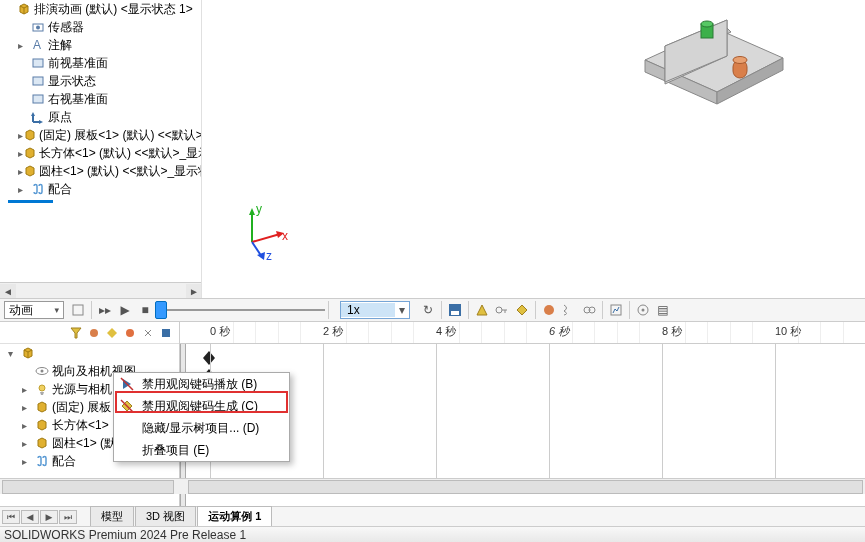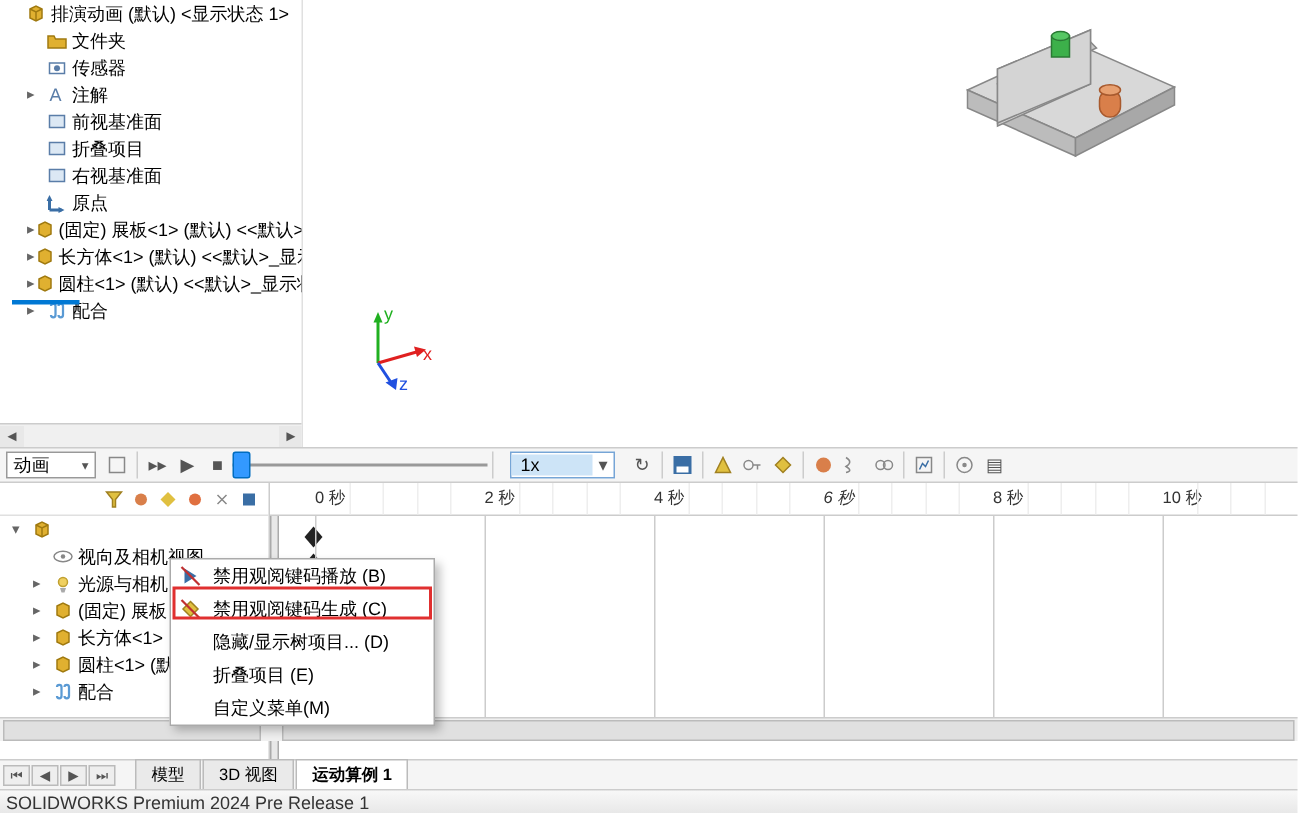--- a/index.html
+++ b/index.html
@@ -77,29 +77,20 @@
             <polygon points="3,4 7,2 11,4 11,10 7,12 3,10" fill="#e0b030" stroke="#a07a10"></polygon>
             <path d="M3,4 L7,6 L11,4 M7,6 L7,12" stroke="#a07a10" fill="none"></path>
           </svg>
         </span>
         <span>排演动画 (默认) &lt;显示状态 1&gt;</span>
       </div>
       <div class="tree-item" style="padding-left: 18px;">
         <span class="exp"></span>
         <span class="ico">
           <svg width="14" height="14">
-            <path d="M1,4 L5,4 L6,6 L13,6 L13,12 L1,12 Z" fill="#e0b030" stroke="#a07a10"></path>
-          </svg>
-        </span>
-        <span>文件夹</span>
-      </div>
-      <div class="tree-item" style="padding-left: 18px;">
-        <span class="exp"></span>
-        <span class="ico">
-          <svg width="14" height="14">
             <rect x="2" y="4" width="10" height="7" fill="none" stroke="#5a7da8"></rect>
             <circle cx="7" cy="7.5" r="2" fill="#5a7da8"></circle>
           </svg>
         </span>
         <span>传感器</span>
       </div>
       <div class="tree-item" style="padding-left: 18px;">
         <span class="exp">▸</span>
         <span class="ico">
           <svg width="14" height="14">
@@ -117,21 +108,21 @@
         </span>
         <span>前视基准面</span>
       </div>
       <div class="tree-item" style="padding-left: 18px;">
         <span class="exp"></span>
         <span class="ico">
           <svg width="14" height="14">
             <rect x="2" y="3" width="10" height="8" fill="#dce8f4" stroke="#5a7da8"></rect>
           </svg>
         </span>
-        <span>折叠项目</span>
+        <span>显示状态</span>
       </div>
       <div class="tree-item" style="padding-left: 18px;">
         <span class="exp"></span>
         <span class="ico">
           <svg width="14" height="14">
             <rect x="2" y="3" width="10" height="8" fill="#dce8f4" stroke="#5a7da8"></rect>
           </svg>
         </span>
         <span>右视基准面</span>
       </div>
@@ -474,24 +465,20 @@
       <span>禁用观阅键码生成 (C)</span>
     </div>
     <div class="ctx-item">
       <span class="ci"></span>
       <span>隐藏/显示树项目... (D)</span>
     </div>
     <div class="ctx-item">
       <span class="ci"></span>
       <span>折叠项目 (E)</span>
     </div>
-    <div class="ctx-item">
-      <span class="ci"></span>
-      <span>自定义菜单(M)</span>
-    </div>
   </div>
 <div class="ctx-highlight"></div>
 
 <div class="tab-bar">
   <div class="nav">
     <div class="nbtn">⏮</div>
     <div class="nbtn">◀</div>
     <div class="nbtn">▶</div>
     <div class="nbtn">⏭</div>
   </div>

